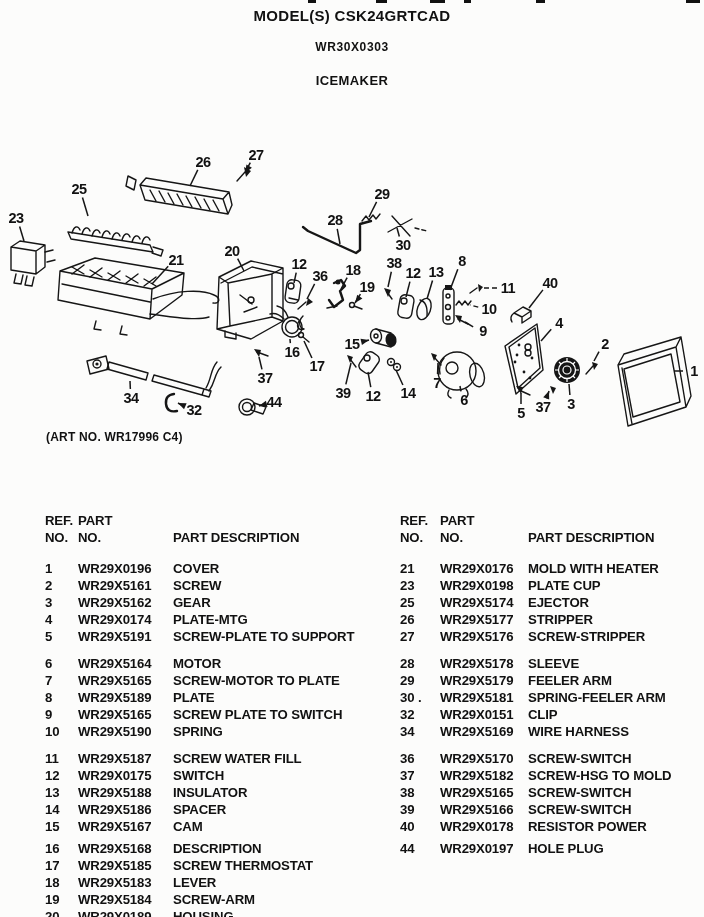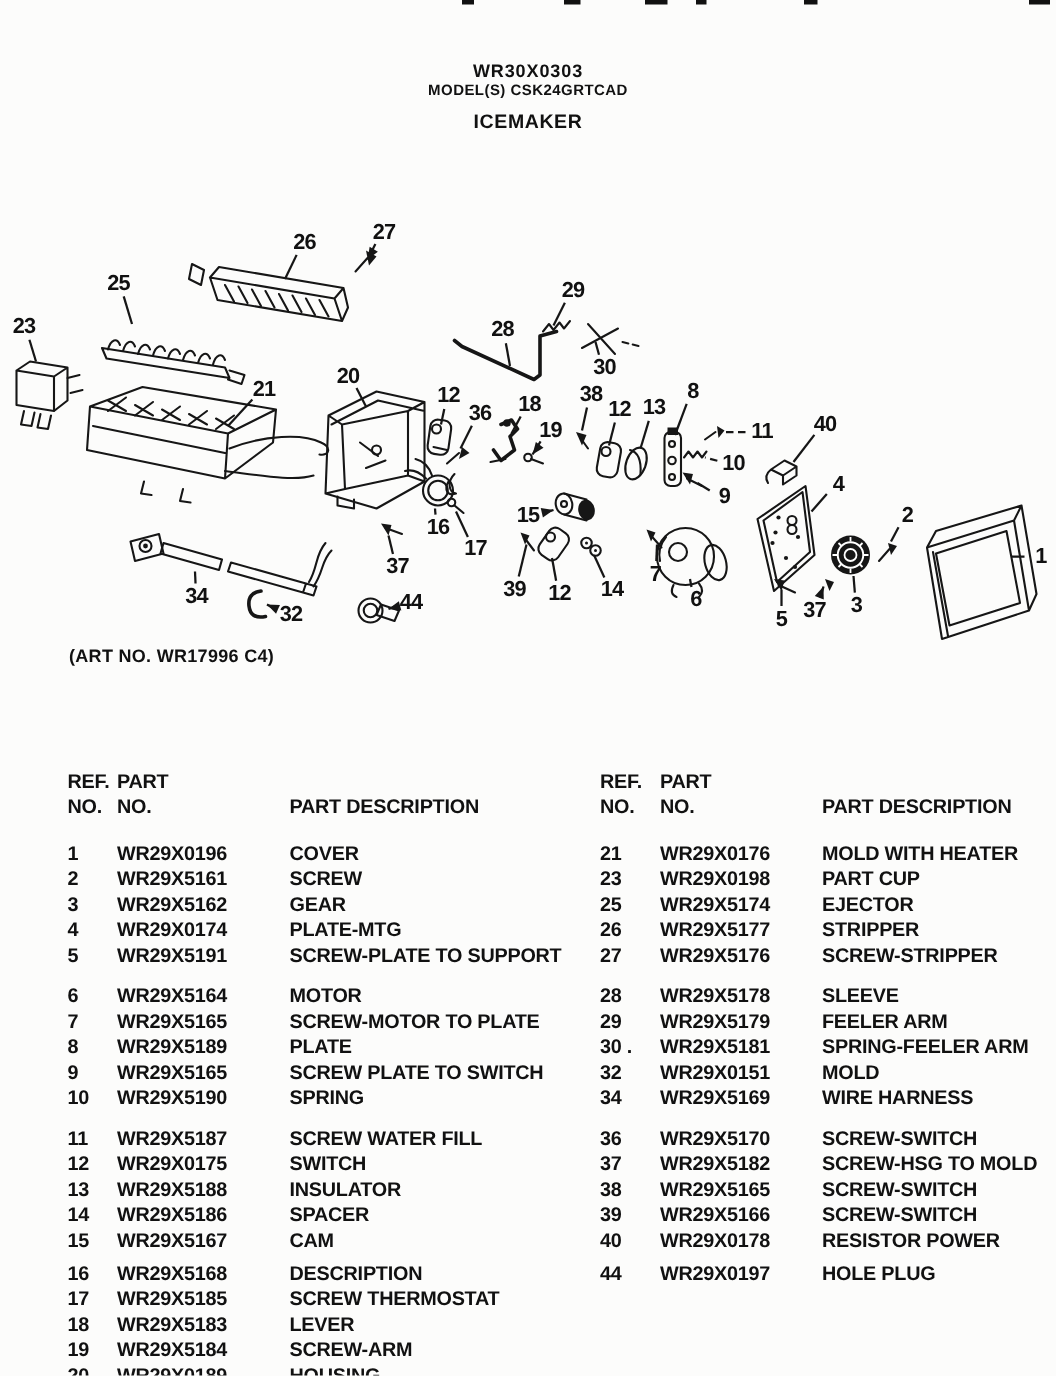--- a/index.html
+++ b/index.html
@@ -3,40 +3,40 @@
 <meta charset="utf-8">
 <style>
   html,body{margin:0;padding:0;}
   body{
     width:704px;height:917px;position:relative;overflow:hidden;
     background:#fcfcfb;color:#111;
     font-family:"Liberation Sans",sans-serif;
     -webkit-font-smoothing:none;
   }
   .hdr{position:absolute;left:0;width:704px;text-align:center;font-weight:bold;white-space:nowrap;}
-  .model{top:7px;font-size:10px;letter-spacing:.3px;margin-top:48px;}
+  .model{top:7px;font-size:15px;letter-spacing:.3px;}
   .pub{top:40px;font-size:12px;letter-spacing:.6px;}
   .sec{top:73px;font-size:13px;letter-spacing:.4px;}
   .artno{position:absolute;left:46px;top:430px;font-size:12px;font-weight:bold;letter-spacing:.2px;}
   .topmark{position:absolute;top:0;height:3px;background:#111;}
   svg.diagram{position:absolute;left:0;top:130px;width:704px;height:340px;}
   svg .ln{stroke:#161616;stroke-width:1.4;fill:none;stroke-linecap:round;stroke-linejoin:round;}
   svg .thick{stroke-width:2.4;}
   svg .fill{fill:#161616;stroke:none;}
   svg .leader{stroke:#161616;stroke-width:1.5;fill:none;}
   svg .leader.dash{stroke-dasharray:5 3;}
   svg .ah{fill:#161616;stroke:none;}
   svg .callout{font-family:"Liberation Sans",sans-serif;font-weight:bold;font-size:14.5px;
     letter-spacing:-0.5px;fill:#111;text-anchor:middle;dominant-baseline:central;}
   .col{position:absolute;top:513px;font-weight:bold;font-size:13.2px;letter-spacing:-0.15px;white-space:nowrap;}
   .trow{position:relative;height:17px;}
   .trow span{position:absolute;top:0;}
   .c-ref{left:0;padding-left:12px;}
   .c-part{left:var(--p);}
-  .c-desc{left:var(--d);margin-left:20px;}
+  .c-desc{left:var(--d);}
   .rows{margin-top:14px;}
   .pgroup{margin-bottom:10px;}
   .pgroup:nth-child(4){margin-top:-5px;}
 </style>
 </head>
 <body>
 
 <div class="topmark" style="left:308px;width:8px;"></div>
 <div class="topmark" style="left:376px;width:11px;"></div>
 <div class="topmark" style="left:430px;width:15px;"></div>
@@ -481,21 +481,21 @@
   <div class="rows">
       <div class="pgroup">
         <div class="trow">
           <span class="c-ref">21</span>
           <span class="c-part">WR29X0176</span>
           <span class="c-desc">MOLD WITH HEATER</span>
         </div>
         <div class="trow">
           <span class="c-ref">23</span>
           <span class="c-part">WR29X0198</span>
-          <span class="c-desc">PART CUP</span>
+          <span class="c-desc">PLATE CUP</span>
         </div>
         <div class="trow">
           <span class="c-ref">25</span>
           <span class="c-part">WR29X5174</span>
           <span class="c-desc">EJECTOR</span>
         </div>
         <div class="trow">
           <span class="c-ref">26</span>
           <span class="c-part">WR29X5177</span>
           <span class="c-desc">STRIPPER</span>
@@ -518,21 +518,21 @@
           <span class="c-desc">FEELER ARM</span>
         </div>
         <div class="trow">
           <span class="c-ref">30 .</span>
           <span class="c-part">WR29X5181</span>
           <span class="c-desc">SPRING-FEELER ARM</span>
         </div>
         <div class="trow">
           <span class="c-ref">32</span>
           <span class="c-part">WR29X0151</span>
-          <span class="c-desc">MOLD</span>
+          <span class="c-desc">CLIP</span>
         </div>
         <div class="trow">
           <span class="c-ref">34</span>
           <span class="c-part">WR29X5169</span>
           <span class="c-desc">WIRE HARNESS</span>
         </div>
       </div>
       <div class="pgroup">
         <div class="trow">
           <span class="c-ref">36</span>

